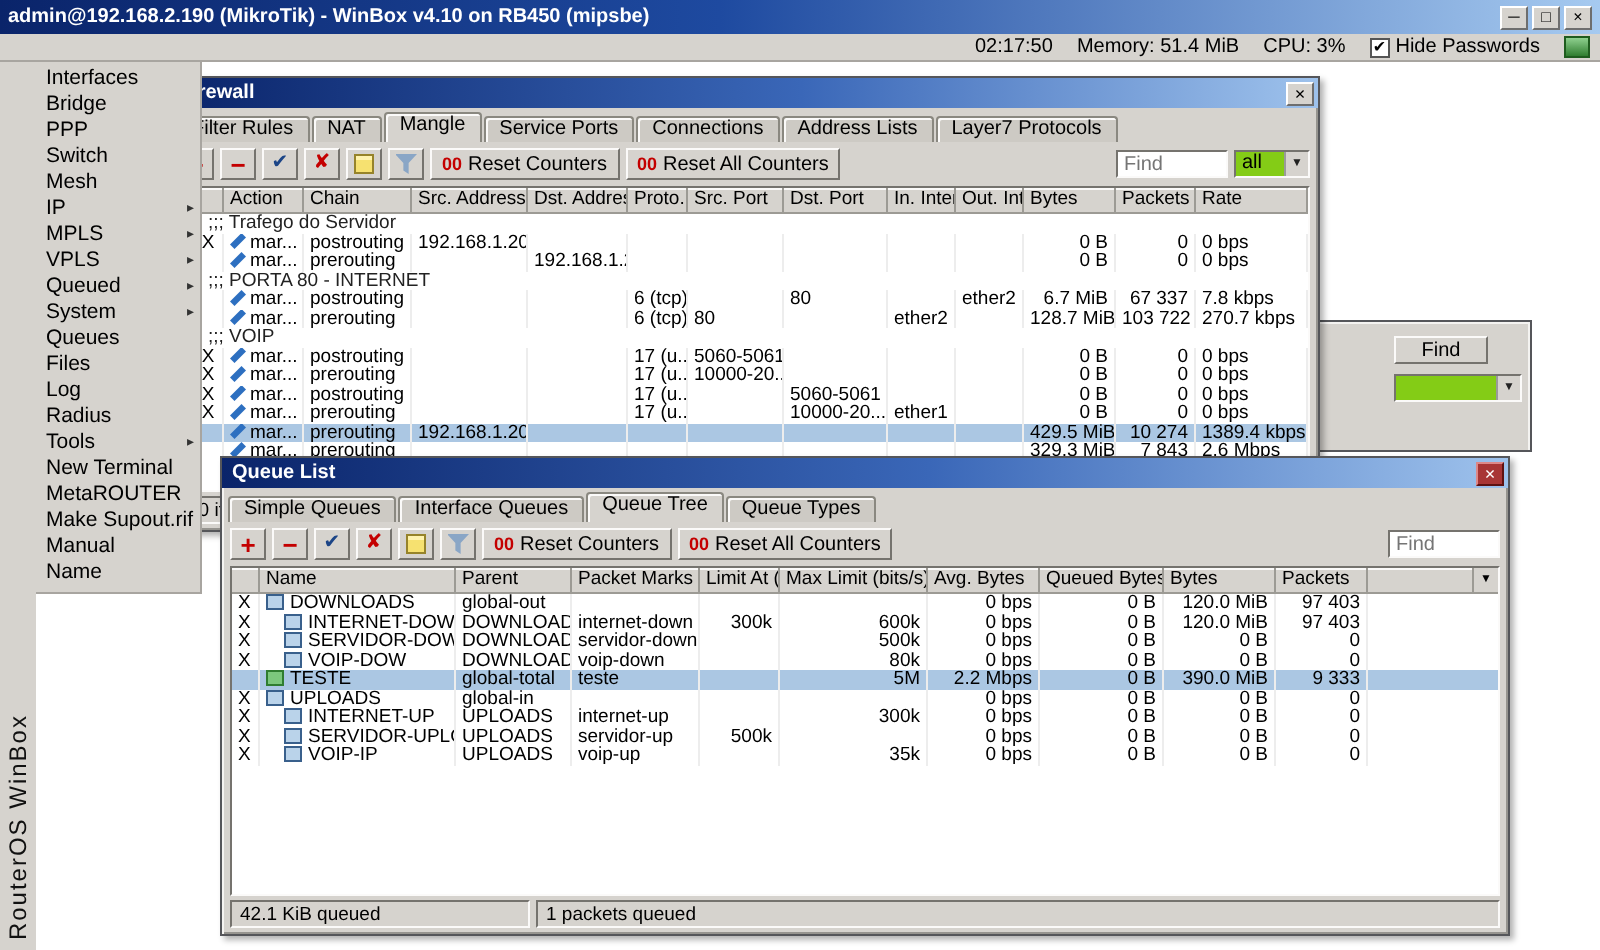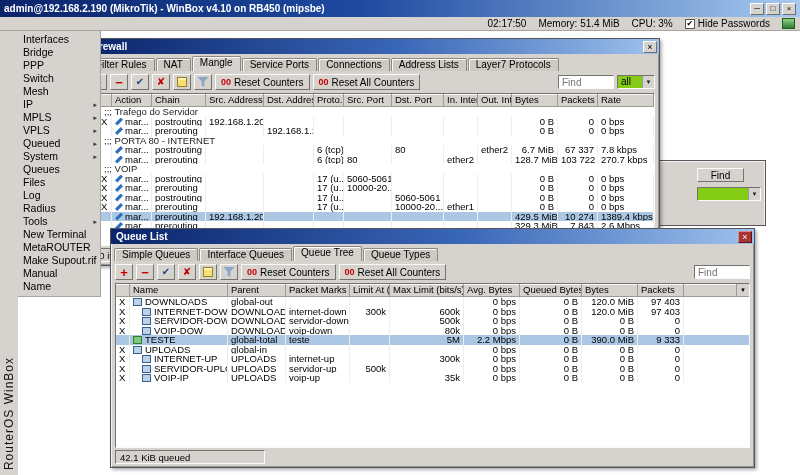--- a/index.html
+++ b/index.html
@@ -591,14 +591,15 @@
           <div class="cell num" style="width: 74px;">35k</div>
           <div class="cell num" style="width: 56px;">0 bps</div>
           <div class="cell num" style="width: 62px;">0 B</div>
           <div class="cell num" style="width: 56px;">0 B</div>
           <div class="cell num" style="width: 46px;">0</div>
         </div>
       </div>
   </div>
   <div class="statusrow">
     <div class="spanel" style="width:150px">42.1 KiB queued</div>
+    <div class="spanel" style="flex:1">1 packets queued</div>
   </div>
 </div>
 
 </body></html>

